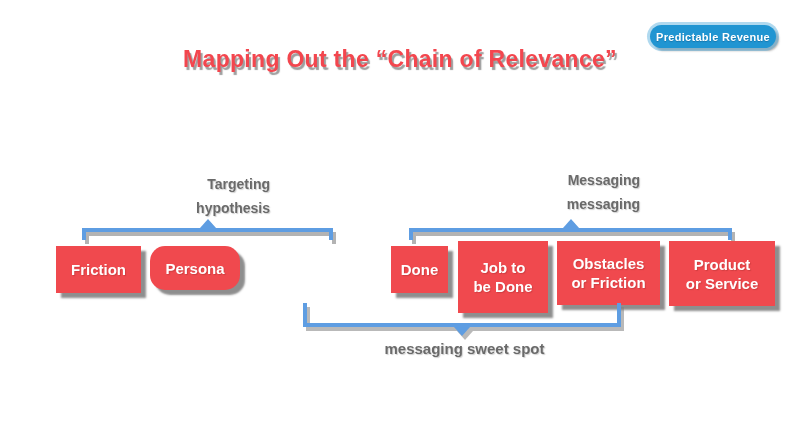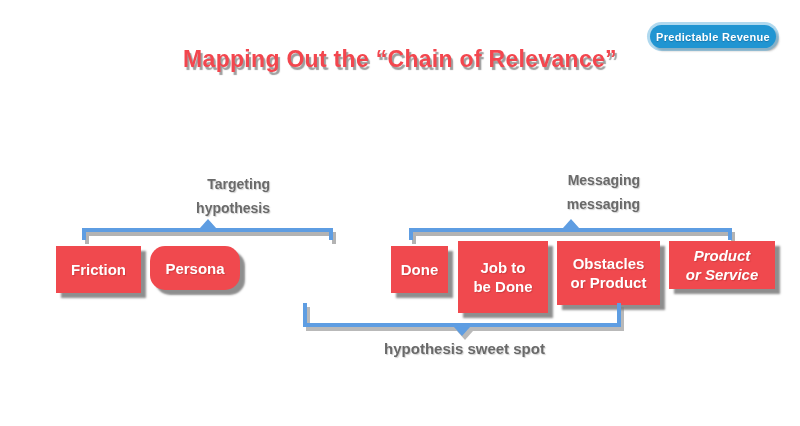--- a/index.html
+++ b/index.html
@@ -84,26 +84,26 @@
     <div class="tick r"></div>
     <div class="up-arrow"></div>
   </div>
 
   <div class="box" style="left:56px;top:246px;width:85px;height:47px;">Friction</div>
   <div class="box" style="left:150px;top:246px;width:90px;height:44px;border-radius:15px;">Persona</div>
   <div class="box" style="left:391px;top:246px;width:57px;height:47px;">Done</div>
   <div class="box" style="left:458px;top:241px;width:90px;height:72px;">Job to
 be Done</div>
   <div class="box" style="left:557px;top:241px;width:103px;height:64px;">Obstacles
-or Product</div>
-  <div class="box" style="left:669px;top:241px;width:106px;height:48px;font-style:italic;">Product
+or Friction</div>
+  <div class="box" style="left:669px;top:241px;width:106px;height:65px;">Product
 or Service</div>
 
   <div class="bbracket">
     <div class="vert l"></div>
     <div class="vert r"></div>
     <div class="bar"></div>
     <div class="down-arrow"></div>
   </div>
 
-  <div class="bottom-label">hypothesis sweet spot</div>
+  <div class="bottom-label">messaging sweet spot</div>
 
 </div>
 
 </body></html>

